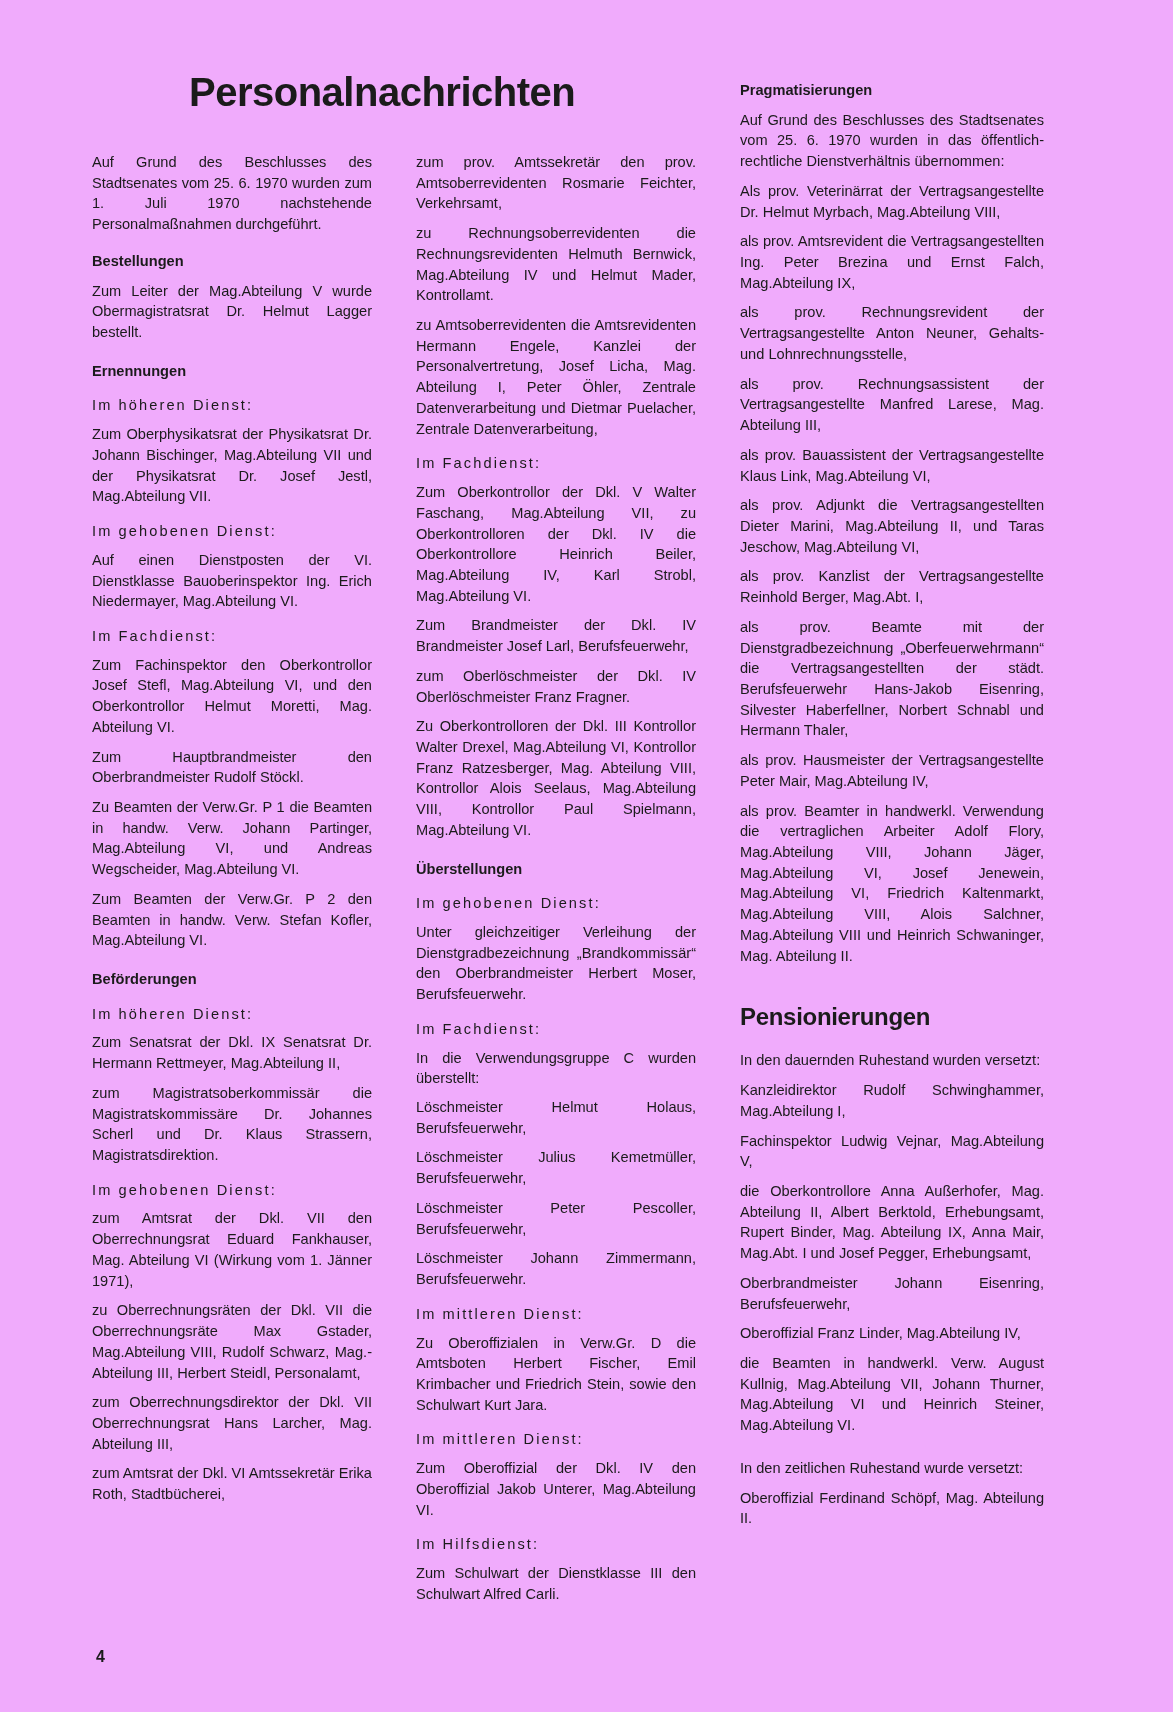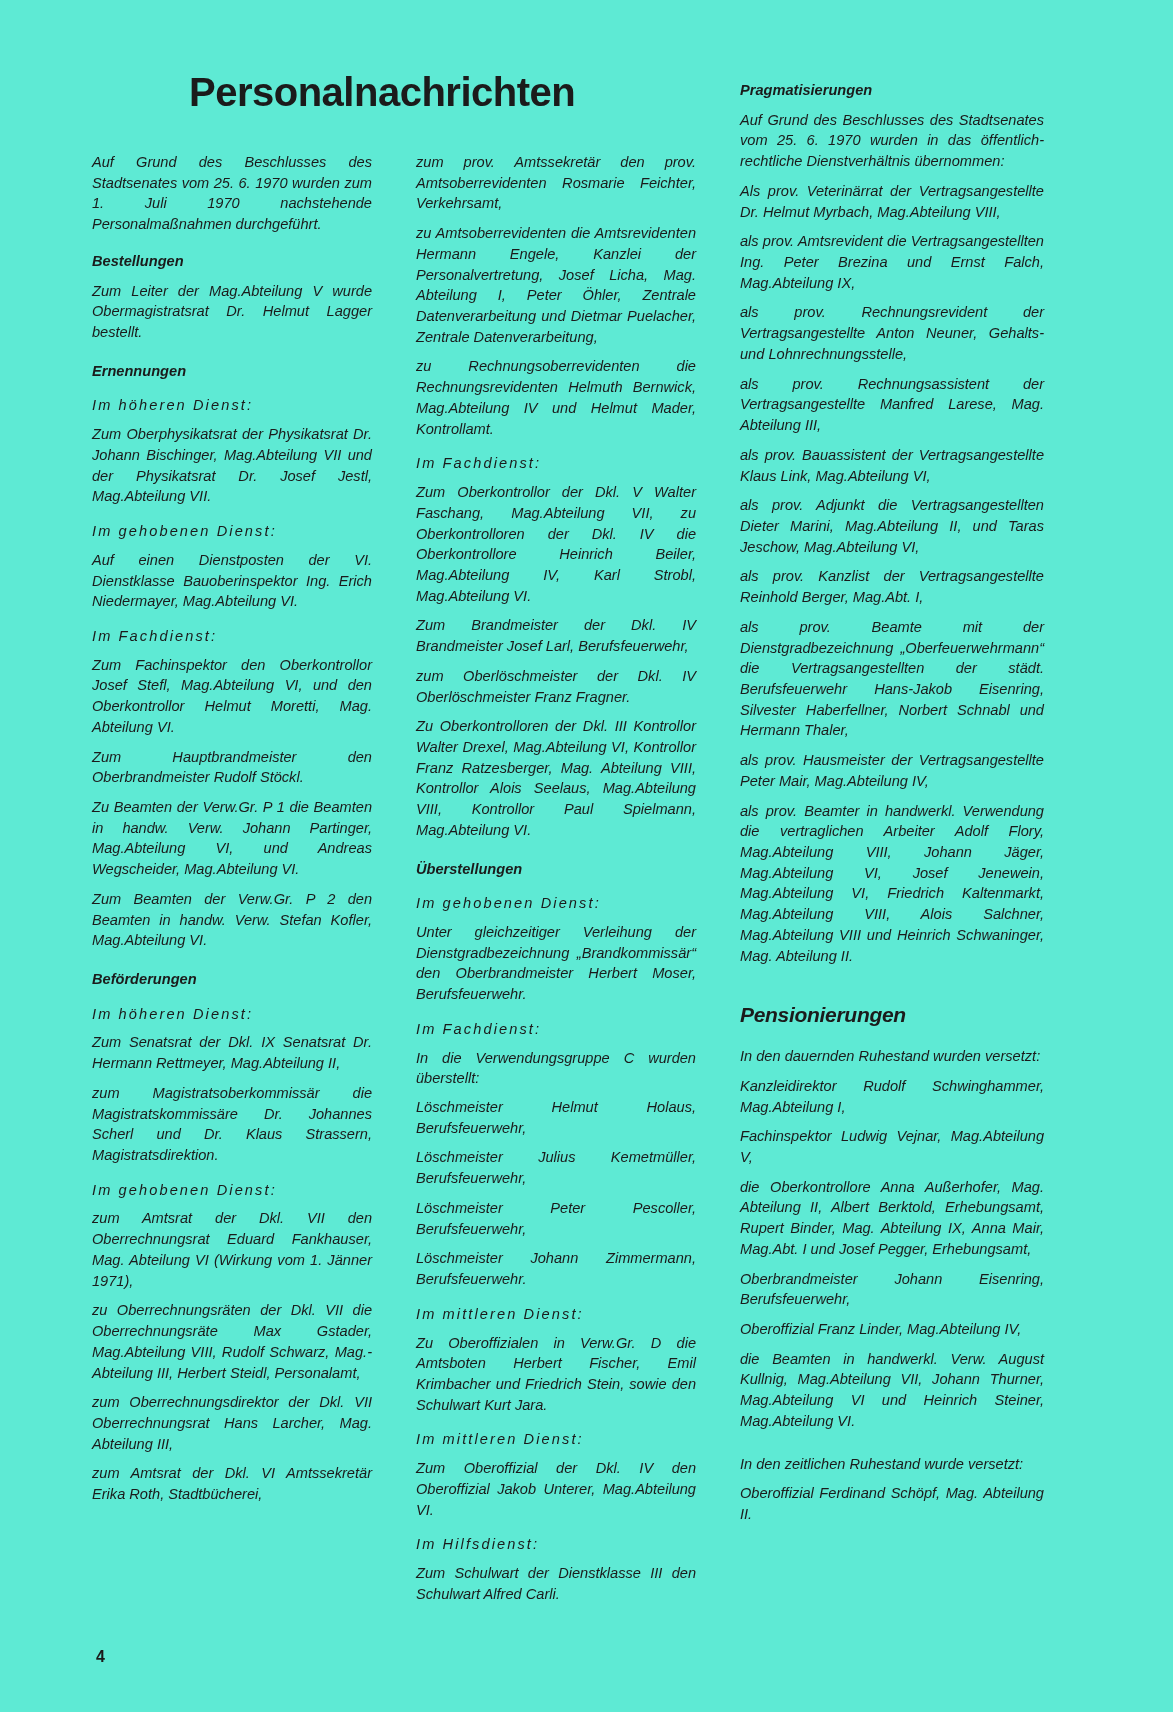--- a/index.html
+++ b/index.html
@@ -4,21 +4,21 @@
 <style>
   html, body {
     margin: 0;
     padding: 0;
     background: #ffffff;
   }
   .page {
     position: relative;
     width: 1173px;
     height: 1712px;
-    background: #5eead4;
+    background: #f0abfc;
     font-family: "Liberation Sans", sans-serif;
     color: #1b1b1b;
     overflow: hidden;
   }
   .content {
     position: absolute;
     left: 92px;
     top: 56px;
     width: 1000px;
     height: 1560px;
@@ -40,42 +40,41 @@
     gap: 0;
   }
   .col {
     width: 296px;
     font-size: 14.6px;
     line-height: 1.42;
     text-align: justify;
     text-justify: inter-word;
     -webkit-hyphens: none;
     hyphens: none;
-    font-style: italic;
   }
   .col.c1 { margin-right: 28px; }
   .col.c2 { margin-right: 28px; }
   .col.c3 { width: 320px; }
   .col.c3 { position: relative; top: -88px; }
   p {
     margin: 0 16px 9px 0;
   }
   .sec {
     font-weight: bold;
     margin: 18px 0 9px 0;
     font-size: 14.6px;
   }
   .sec.first { margin-top: 16px; }
   .subsec {
     margin: 14px 0 8px 0;
     font-size: 14.6px;
     letter-spacing: 2.1px;
   }
   .bighead {
-    font-size: 21px;
+    font-size: 24px;
     font-weight: bold;
     margin: 34px 0 16px 0;
     letter-spacing: -0.3px;
   }
   .tight { margin-bottom: 8px; }
   .pagenum {
     position: absolute;
     left: 96px;
     bottom: 46px;
     font-size: 16px;
@@ -120,22 +119,22 @@
 
         <div class="subsec">Im gehobenen Dienst:</div>
         <p>zum Amtsrat der Dkl. VII den Ober­rechnungsrat Eduard Fankhauser, Mag. Abteilung VI (Wirkung vom 1. Jänner 1971),</p>
         <p>zu Oberrechnungsräten der Dkl. VII die Oberrechnungsräte Max Gstader, Mag.Abteilung VIII, Rudolf Schwarz, Mag.-Abteilung III, Herbert Steidl, Per­sonalamt,</p>
         <p>zum Oberrechnungsdirektor der Dkl. VII Oberrechnungsrat Hans Larcher, Mag. Abteilung III,</p>
         <p>zum Amtsrat der Dkl. VI Amtssekretär Erika Roth, Stadtbücherei,</p>
       </div>
 
       <div class="col c2">
         <p>zum prov. Amtssekretär den prov. Amtsoberrevidenten Rosmarie Feichter, Verkehrsamt,</p>
+        <p>zu Rechnungsoberrevidenten die Rech­nungsrevidenten Helmuth Bernwick, Mag.Abteilung IV und Helmut Mader, Kontrollamt.</p>
         <p>zu Amtsoberrevidenten die Amtsrevi­denten Hermann Engele, Kanzlei der Personalvertretung, Josef Licha, Mag. Abteilung I, Peter Öhler, Zentrale Da­tenverarbeitung und Dietmar Puelacher, Zentrale Datenverarbeitung,</p>
-        <p>zu Rechnungsoberrevidenten die Rech­nungsrevidenten Helmuth Bernwick, Mag.Abteilung IV und Helmut Mader, Kontrollamt.</p>
 
         <div class="subsec">Im Fachdienst:</div>
         <p>Zum Oberkontrollor der Dkl. V Walter Faschang, Mag.Abteilung VII, zu Ober­kontrolloren der Dkl. IV die Oberkon­trollore Heinrich Beiler, Mag.Abteilung IV, Karl Strobl, Mag.Abteilung VI.</p>
         <p>Zum Brandmeister der Dkl. IV Brand­meister Josef Larl, Berufsfeuerwehr,</p>
         <p>zum Oberlöschmeister der Dkl. IV Ober­löschmeister Franz Fragner.</p>
         <p>Zu Oberkontrolloren der Dkl. III Kon­trollor Walter Drexel, Mag.Abteilung VI, Kontrollor Franz Ratzesberger, Mag. Abteilung VIII, Kontrollor Alois Seel­aus, Mag.Abteilung VIII, Kontrollor Paul Spielmann, Mag.Abteilung VI.</p>
 
         <div class="sec">Überstellungen</div>
 
         <div class="subsec">Im gehobenen Dienst:</div>

